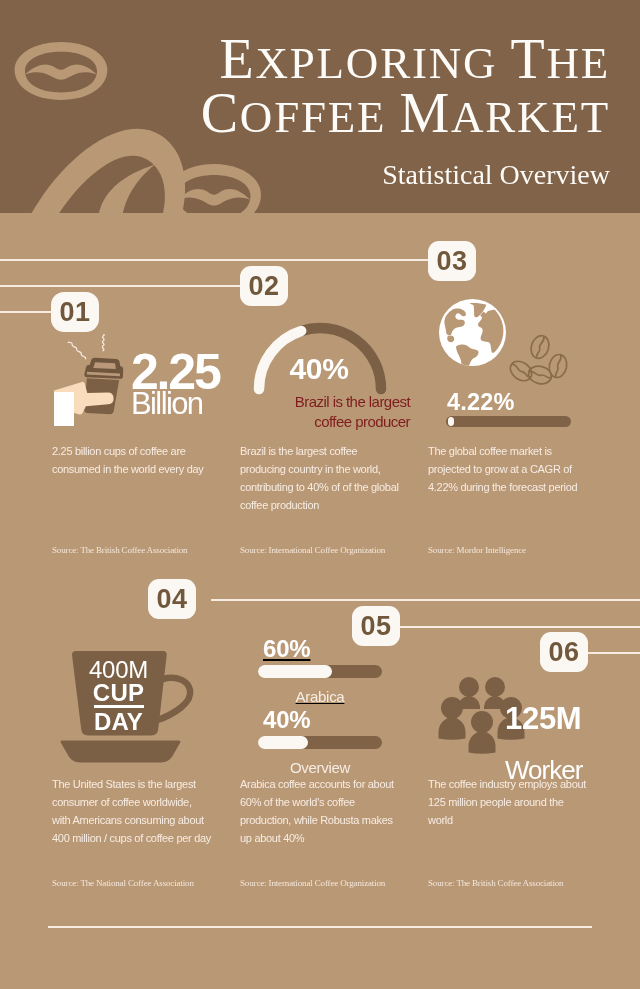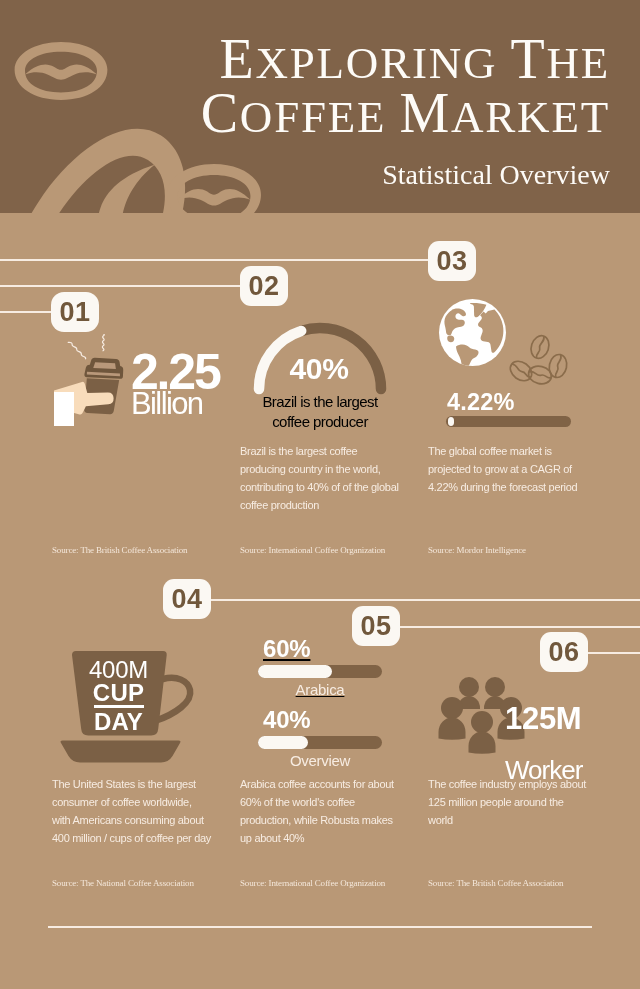--- a/index.html
+++ b/index.html
@@ -27,36 +27,36 @@
   .source{position:absolute;white-space:nowrap;}
   svg[class^="icon-"]{position:absolute;}
 
   .v-2{font-size:50px;line-height:41px;letter-spacing:-2.2px;}
   .u-2{font-size:31px;line-height:31px;font-weight:normal;letter-spacing:-1.6px;}
   .v-3{font-size:23.5px;line-height:23px;letter-spacing:0.2px;}
   .v-6{font-size:31px;line-height:31px;letter-spacing:-0.3px;}
   .u-6{font-size:26px;line-height:26px;font-weight:normal;letter-spacing:-1px;margin-top:28px;}
 
   .gauge-val{font-size:30px;line-height:30px;text-align:center;letter-spacing:-0.3px;}
-  .gauge-caption{position:absolute;color:#000000;font-size:15px;line-height:20px;text-align:center;letter-spacing:-0.55px;}
+  .gauge-caption{position:absolute;color:#7f1d1d;font-size:15px;line-height:20px;text-align:right;letter-spacing:-0.55px;}
   .gauge-caption .ml{display:block;}
 
   .pbar{position:absolute;height:11px;border-radius:6px;background:#806346;}
   .pbar-fill{position:absolute;left:1.5px;top:1px;height:9px;width:6px;border-radius:4px/5px;background:#fbf8f3;}
 
   .cup-text{position:absolute;text-align:center;color:#ffffff;}
   .ct1{font-size:24px;line-height:23px;font-weight:normal;letter-spacing:-0.2px;}
   .ct2{font-size:24px;line-height:23px;font-weight:bold;letter-spacing:0.2px;}
   .ct-rule{height:2.5px;background:#ffffff;margin:1px auto 2px auto;width:50px;}
 
   .bar-group{position:absolute;width:124px;}
   .bar-val{position:static;font-size:24px;line-height:24px;letter-spacing:-0.2px;padding-left:5px;}
   .bar-track{position:relative;height:12.5px;border-radius:6.5px;background:#806346;margin-top:4px;}
   .bar-fill{position:absolute;left:0;top:0;height:12.5px;border-radius:6.5px;background:#fbf8f3;}
-  .bar-label{color:#f7ece2;font-size:15px;line-height:18px;text-align:center;margin-top:3px;letter-spacing:-0.3px;}
+  .bar-label{color:#f7ece2;font-size:15px;line-height:18px;text-align:center;margin-top:10px;letter-spacing:-0.3px;}
 
   .footrule{position:absolute;left:48px;top:926px;width:544px;height:2px;background:#f7ece2;}
 </style>
 </head>
 <body>
 
 <div class="page">
 
   <div class="header">
     <svg class="beans-deco" viewBox="0 0 640 213" width="640" height="213">
@@ -89,21 +89,21 @@
       <span>02</span>
     </div>
   <div class="badge" style="left:51px;top:292px;border-radius:13px;">
       <span>01</span>
     </div>
 
   <div class="hline" style="left:211px;top:599px;width:429px;"></div>
   <div class="hline" style="left:400px;top:626px;width:240px;"></div>
   <div class="hline" style="left:588px;top:652px;width:52px;"></div>
 
-  <div class="badge" style="left:163px;top:579px;">
+  <div class="badge" style="left:148px;top:579px;">
       <span>04</span>
     </div>
   <div class="badge" style="left:352px;top:606px;">
       <span>05</span>
     </div>
   <div class="badge" style="left:540px;top:632px;">
       <span>06</span>
     </div>
 
   <svg class="icon-cup" width="92" height="96" viewBox="48 334 92 96" style="left:48px;top:334px;">
@@ -115,20 +115,22 @@
       <path fill="#6f563c" d="M83,370.6 q0.2,-3.6 3.6,-3.9 l0.8,-4.2 q0.45,-3.0 3.5,-3.2 l21,-1.5 q3.1,-0.2 3.9,2.7 l1.1,3.9 q3.3,0.2 3.5,3.5 l0.5,6.2 q0.2,2.8 -2.6,3.0 l-33.0,2.4 q-2.8,0.2 -2.9,-2.6 z"></path>
       <path fill="#b9987a" d="M91.6,363.7 l19.9,-1.4 l1.5,5.6 l-22.6,1.6 z"></path>
       <path fill="#b9987a" d="M84.6,374.2 l33,-2.35 l0.28,2.6 l-33,2.35 z"></path>
       <path fill="#7b6045" d="M85.3,380.6 l32.3,-2.3 l-1.6,31.6 q-0.17,3.3 -3.5,3.55 l-22.3,1.6 q-3.3,0.25 -3.7,-3.1 z"></path>
     </g>
     <path fill="#f8dcbb" d="M54,390.5 l28,-8.6 q2.1,-0.6 2.7,1.6 l2.6,9.6 l20.5,-0.5 q5.6,-0.1 5.8,5.6 q0.2,5.6 -5.2,6.1 l-22.5,1.9 l-3.4,6.9 q-0.9,1.9 -2.9,1.3 l-25.6,-7.0 z"></path>
     <rect fill="#ffffff" x="54" y="392" width="20" height="34"></rect>
   </svg>
   <div class="bigstat v-2" style="left:131px;top:352px;">2.25</div>
   <div class="bigstat u-2" style="left:131px;top:388px;">Billion</div>
+  <div class="desc" style="left:52px;top:442px;">2.25 billion cups of coffee are
+consumed in the world every day</div>
   <div class="source" style="left:52px;top:545px;">Source: The British Coffee Association</div>
 
   <svg class="icon-gauge" width="140" height="82" viewBox="251 314 140 82" style="left:251px;top:314px;">
     <path fill="none" stroke="#7b6045" stroke-width="10.5" stroke-linecap="round" d="M301.15,330.99 A61,61 0 0 1 381,389"></path>
     <path fill="none" stroke="#fbf8f3" stroke-width="10.5" stroke-linecap="round" d="M259,389 A61,61 0 0 1 301.15,330.99"></path>
   </svg>
   <div class="bigstat gauge-val" style="left:239px;top:354px;width:160px;">40%</div>
   <div class="gauge-caption multiline" style="left:230px;top:392px;width:180px;">
       <span class="ml">Brazil is the largest</span>
       <span class="ml">coffee producer</span>

